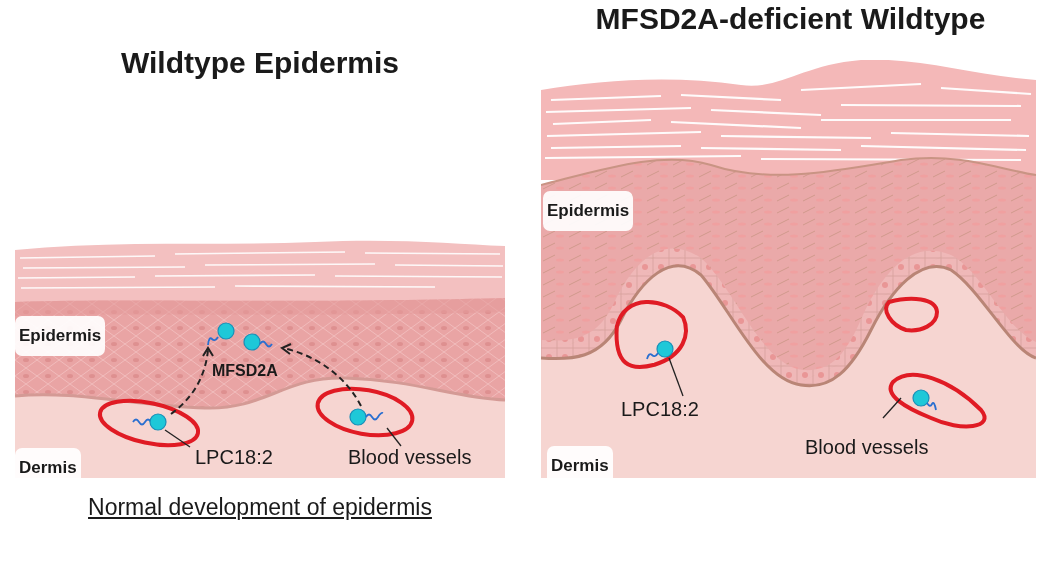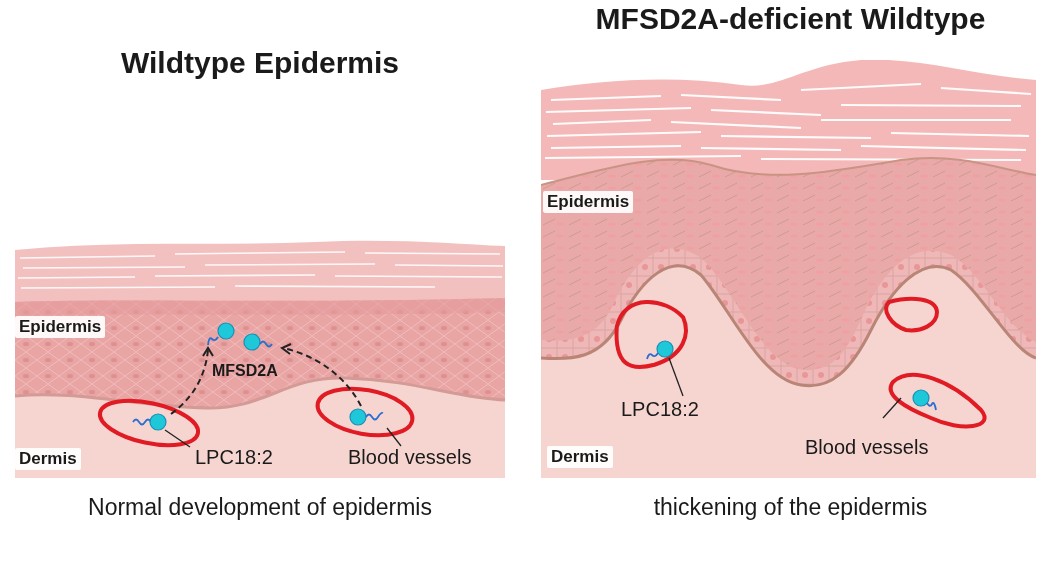--- a/index.html
+++ b/index.html
@@ -4,24 +4,24 @@
 <style>
   html, body { margin: 0; padding: 0; background: #ffffff; }
   body { width: 1051px; height: 574px; position: relative; overflow: hidden; font-family: "Liberation Sans", sans-serif; color: #1a1a1a; }
   .title { position: absolute; top: 2px; font-weight: bold; font-size: 30px; text-align: center; white-space: nowrap; }
   #title-left { left: 0; width: 520px; margin-top: 44px; }
   #title-right { left: 530px; width: 521px; }
   .panel { position: absolute; }
   #panel-left { left: 15px; top: 240px; width: 490px; height: 238px; }
   #panel-right { left: 541px; top: 60px; width: 495px; height: 418px; }
   svg { display: block; }
-  .caption { position: absolute; font-size: 23px; text-align: center; line-height: 34px; }
+  .caption { position: absolute; font-size: 23px; text-align: center; line-height: 34px; text-decoration: underline; }
   #cap-left { left: 0; width: 520px; top: 490px; }
   #cap-right { left: 530px; width: 521px; top: 490px; }
-  .lbl-box { position: absolute; background: rgba(255,255,255,0.92); font-weight: bold; font-size: 17px; padding: 1px 4px; border-radius: 2px; }
+  .lbl-box { position: absolute; background: rgba(255,255,255,0.92); font-weight: bold; font-size: 17px; padding: 10px 4px; border-radius: 7px; }
   .plain { position: absolute; font-size: 20px; white-space: nowrap; }
   .bold-lbl { position: absolute; font-size: 16px; font-weight: bold; white-space: nowrap; }
 </style>
 </head>
 <body>
 
 <div id="title-left" class="title">Wildtype Epidermis</div>
 <div id="title-right" class="title">MFSD2A-deficient Wildtype</div>
 
 <div id="panel-left" class="panel">
@@ -153,14 +153,13 @@
   <div class="lbl-box" style="left:2px; top:131px;">Epidermis</div>
   <div class="lbl-box" style="left:6px; top:386px;">Dermis</div>
   <div class="plain" style="left:80px; top:338px;">LPC18:2</div>
   <div class="plain" style="left:264px; top:376px;">Blood vessels</div>
 </div>
 
 <div id="cap-left" class="caption">
   <div>Normal development of epidermis</div>
 </div>
 <div id="cap-right" class="caption">
-  <div>thickening of the epidermis</div>
 </div>
 
 </body></html>

